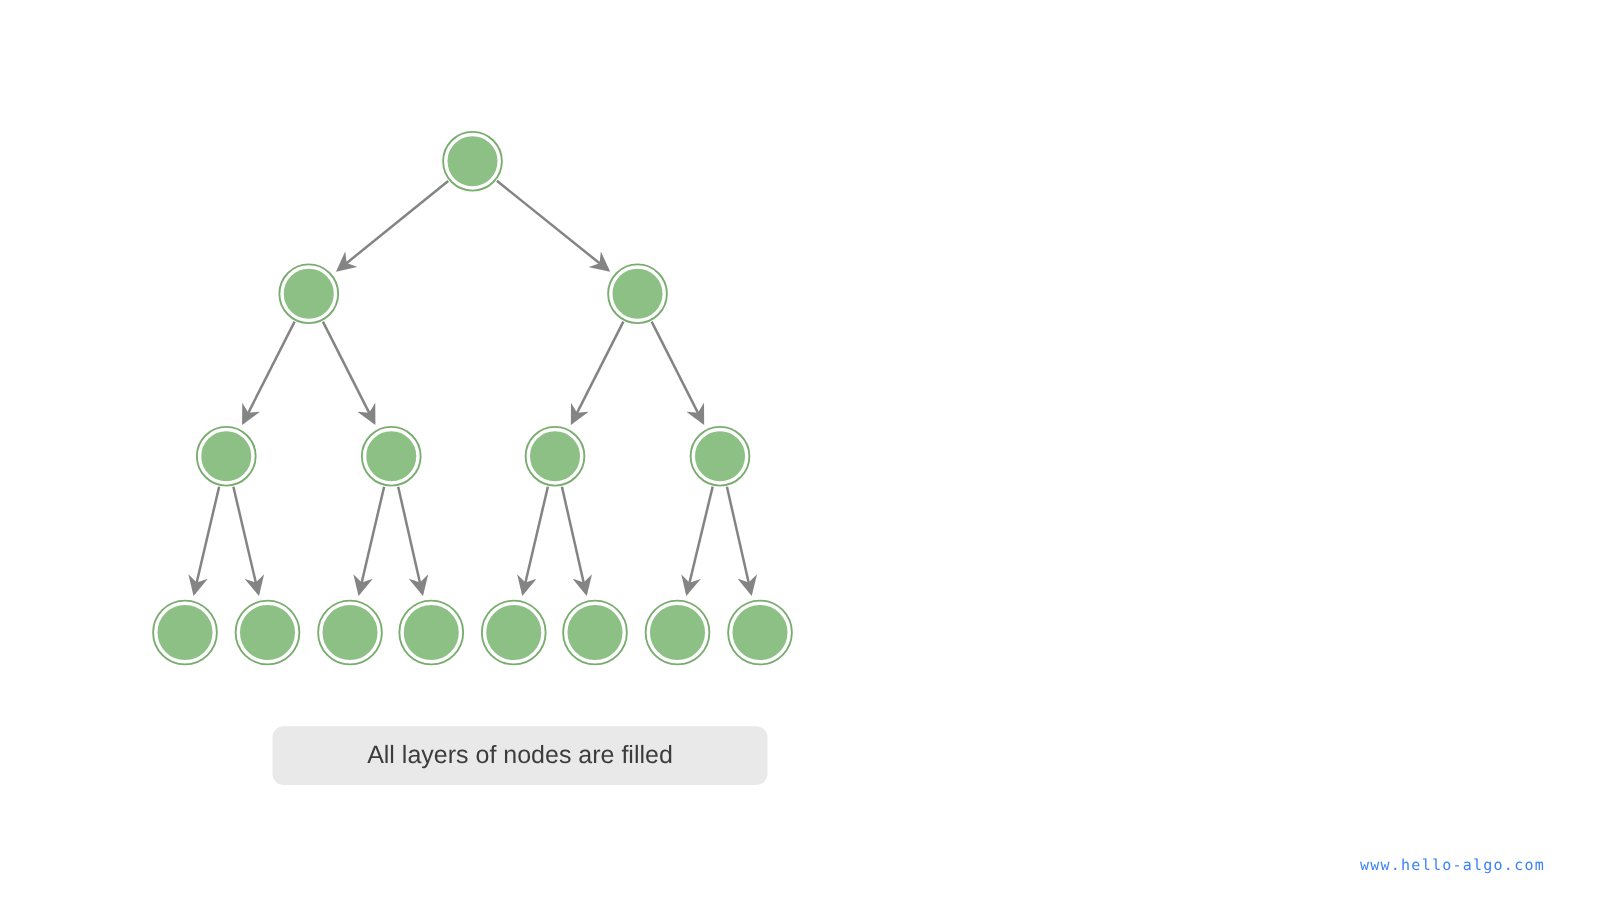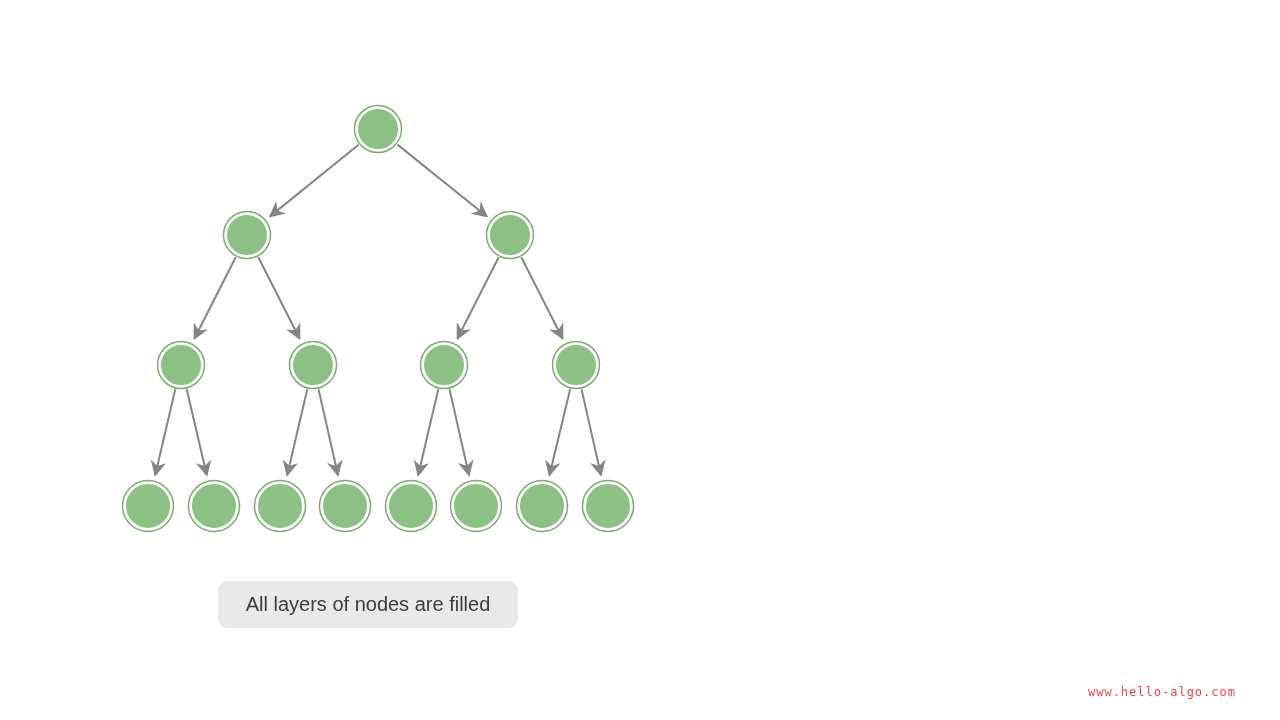--- a/index.html
+++ b/index.html
@@ -26,21 +26,21 @@
     left: 866px;
     top: 302px;
     font-size: 21px;
     font-weight: bold;
     letter-spacing: 0.2px;
   }
   .caption-box {
     position: absolute;
     left: 218px;
     top: 581px;
-    width: 300px;
+    width: 396px;
     height: 47px;
     background: #e9e9e9;
     border-radius: 9px;
     display: flex;
     align-items: center;
     justify-content: center;
   }
   .caption-text {
     font-size: 20px;
     color: #3c3c3c;
@@ -140,15 +140,15 @@
         <circle cx="608" cy="506" r="25.5" fill="none" stroke="#79ac6f" stroke-width="1.5"></circle>
         <circle cx="608" cy="506" r="23" fill="#8cc084" stroke="#ffffff" stroke-width="2"></circle>
       </g>
     </svg>
 
 
   <div class="caption-box" style="background: rgb(233, 233, 233);">
     <span class="caption-text" style="color: rgb(60, 60, 60);">All layers of nodes are filled</span>
   </div>
 
-  <div class="watermark" style="color: #ef4444; text-align: right;">www.hello-algo.com</div>
+  <div class="watermark" style="color: #3b82f6; text-align: right;">www.hello-algo.com</div>
 
 </div>
 
 </body></html>

